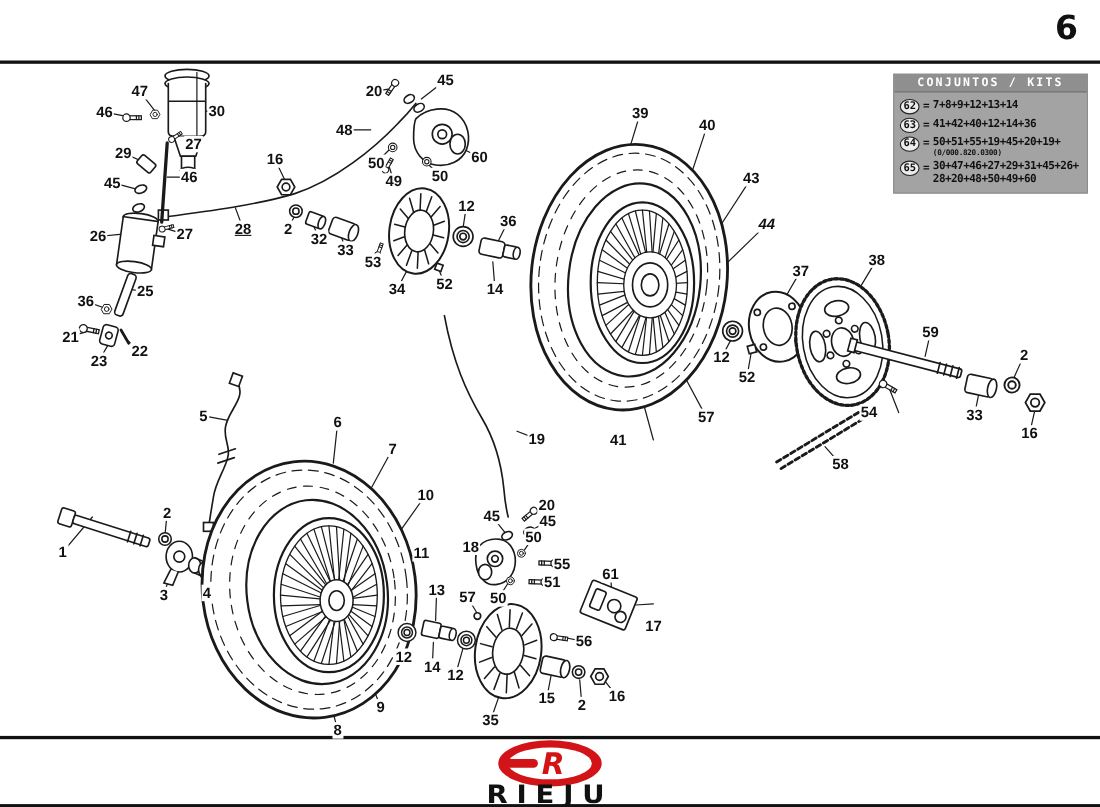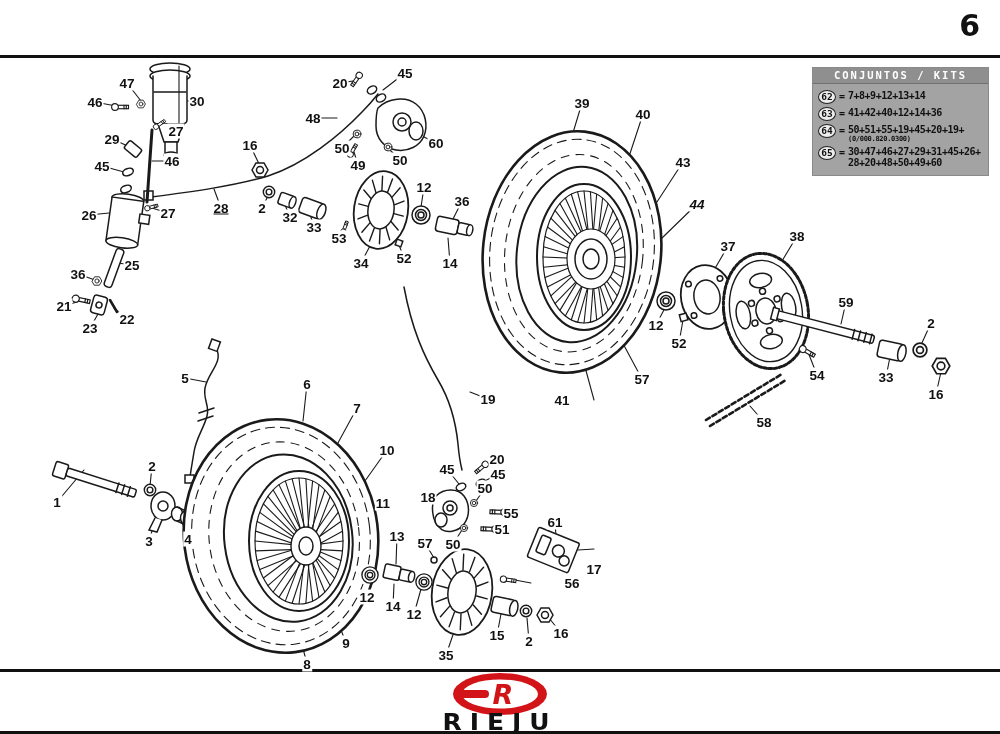--- a/index.html
+++ b/index.html
@@ -536,21 +536,21 @@
       <div class="callout" style="left: 643px; top: 114px;">40</div>
       <div class="callout" style="left: 683px; top: 162px;">43</div>
       <div class="callout" style="left: 697px; top: 204px; font-style: italic;">44</div>
       <div class="callout" style="left: 562px; top: 400px;">41</div>
       <div class="callout" style="left: 642px; top: 379px;">57</div>
       <div class="callout" style="left: 728px; top: 246px;">37</div>
       <div class="callout" style="left: 656px; top: 325px;">12</div>
       <div class="callout" style="left: 679px; top: 343px;">52</div>
       <div class="callout" style="left: 797px; top: 236px;">38</div>
       <div class="callout" style="left: 846px; top: 302px;">59</div>
-      <div class="callout" style="left: 817px; top: 375px;">54</div>
+      <div class="callout" style="left: 790px; top: 375px;">54</div>
       <div class="callout" style="left: 886px; top: 377px;">33</div>
       <div class="callout" style="left: 931px; top: 323px;">2</div>
       <div class="callout" style="left: 936px; top: 394px;">16</div>
       <div class="callout" style="left: 764px; top: 422px;">58</div>
       <div class="callout" style="left: 185px; top: 378px;">5</div>
       <div class="callout" style="left: 57px; top: 502px;">1</div>
       <div class="callout" style="left: 152px; top: 466px;">2</div>
       <div class="callout" style="left: 149px; top: 541px;">3</div>
       <div class="callout" style="left: 188px; top: 539px;">4</div>
       <div class="callout" style="left: 307px; top: 384px;">6</div>
@@ -569,21 +569,21 @@
       <div class="callout" style="left: 502px; top: 529px;">51</div>
       <div class="callout" style="left: 453px; top: 544px;">50</div>
       <div class="callout" style="left: 425px; top: 543px;">57</div>
       <div class="callout" style="left: 555px; top: 522px;">61</div>
       <div class="callout" style="left: 594px; top: 549px; margin-top: 20px;">17</div>
       <div class="callout" style="left: 397px; top: 536px;">13</div>
       <div class="callout" style="left: 367px; top: 597px;">12</div>
       <div class="callout" style="left: 393px; top: 606px;">14</div>
       <div class="callout" style="left: 414px; top: 614px;">12</div>
       <div class="callout" style="left: 446px; top: 655px;">35</div>
-      <div class="callout" style="left: 531px; top: 583px; margin-left: 41px;">56</div>
+      <div class="callout" style="left: 531px; top: 583px;">56</div>
       <div class="callout" style="left: 497px; top: 635px;">15</div>
       <div class="callout" style="left: 529px; top: 641px;">2</div>
       <div class="callout" style="left: 561px; top: 633px;">16</div>
     </div>
 
   <div class="kits">
     <div class="kits-header">CONJUNTOS / KITS</div>
     <div class="kits-rows">
         <div class="kit-row">
           <span class="kit-id">62</span>

